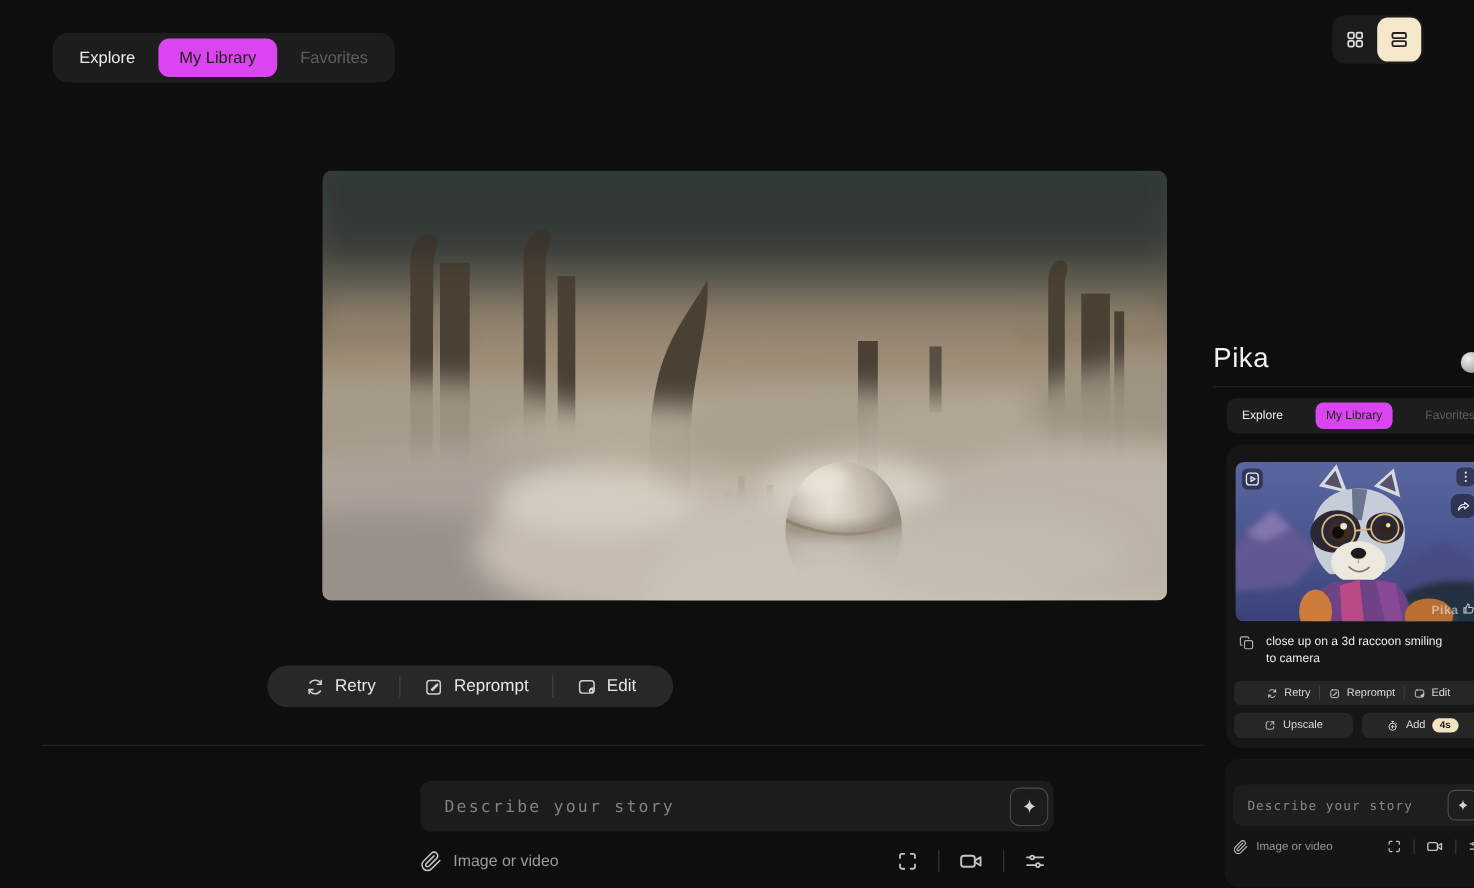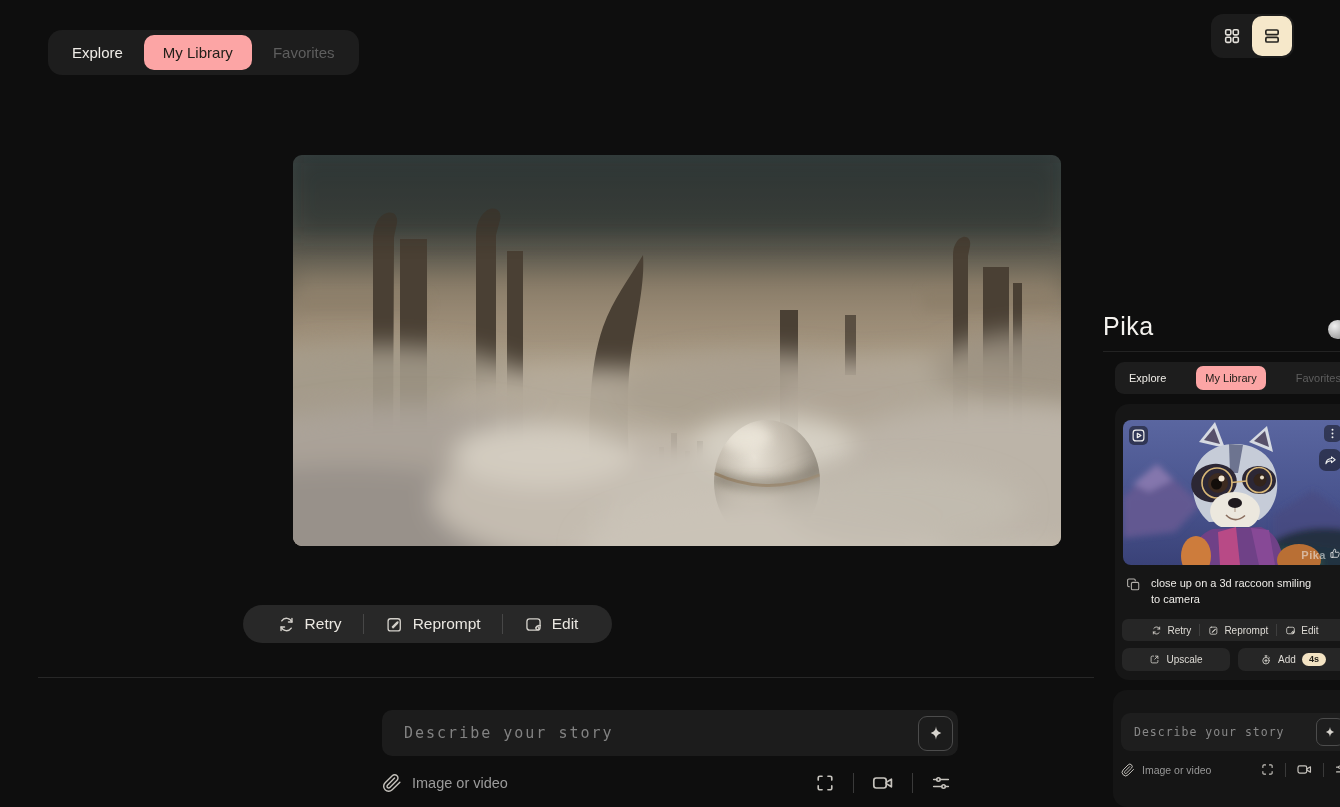--- a/index.html
+++ b/index.html
@@ -7,21 +7,21 @@
        font-family:"Liberation Sans",sans-serif;color:#e8e5e0;}
   .abs{position:absolute;margin-left:30px;}
   .i{display:inline-flex;align-items:center;justify-content:center;flex:none;}
   .i svg{width:100%;height:100%;display:block;}
 
   
   .tabbar{display:inline-flex;align-items:center;background:#1d1d1d;border-radius:14px;padding:5px;gap:2px;}
   .tab{border:none;background:transparent;color:#efece7;font-family:inherit;border-radius:10px;cursor:pointer;white-space:nowrap;}
   .tabbar.big .tab{font-size:15px;padding:9px 19px;}
   .tab.muted{color:#5e5e5e;}
-  .tab.active{background:#fca5a5;color:#23201a;font-weight:500;}
+  .tab.active{background:#d946ef;color:#23201a;font-weight:500;}
   .tabbar.small{left:1085px;top:362px;width:240px;padding:4px 5px;border-radius:9px;justify-content:space-between;box-sizing:border-box;}
   .tabbar.small .tab{font-size:11px;padding:6px 9px;border-radius:7px;}
 
   
   .viewtoggle{left:1181px;top:14px;display:flex;align-items:center;background:#1c1c1c;border-radius:12px;padding:3px;gap:3px;height:44px;box-sizing:border-box;}
   .vt-btn{width:36px;height:36px;border:none;background:transparent;color:#e3e0da;border-radius:9px;display:flex;align-items:center;justify-content:center;cursor:pointer;}
   .vt-btn.active{background:#f6e8ca;color:#262420;width:38px;height:38px;box-shadow:0 0 0 1px #f6e8ca;}
 
   
   .action-group{height:38px;background:#282828;border-radius:20px;display:flex;align-items:center;justify-content:center;}

